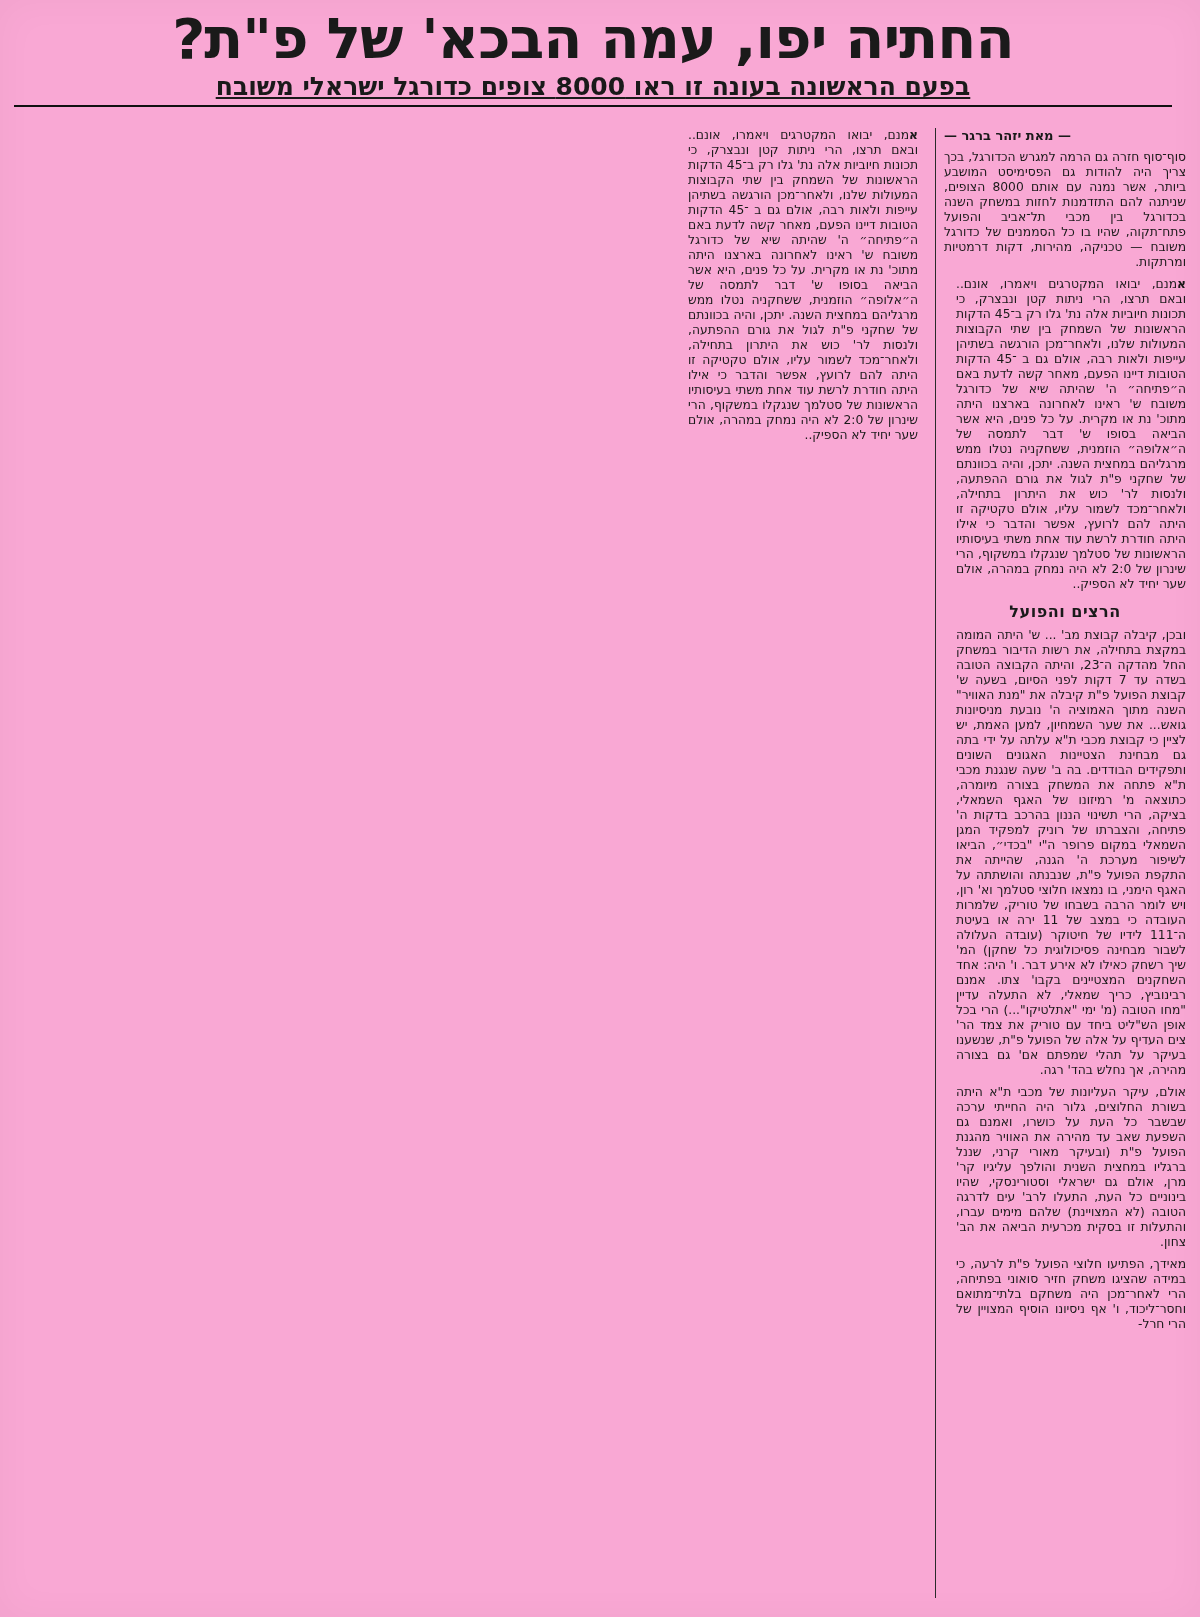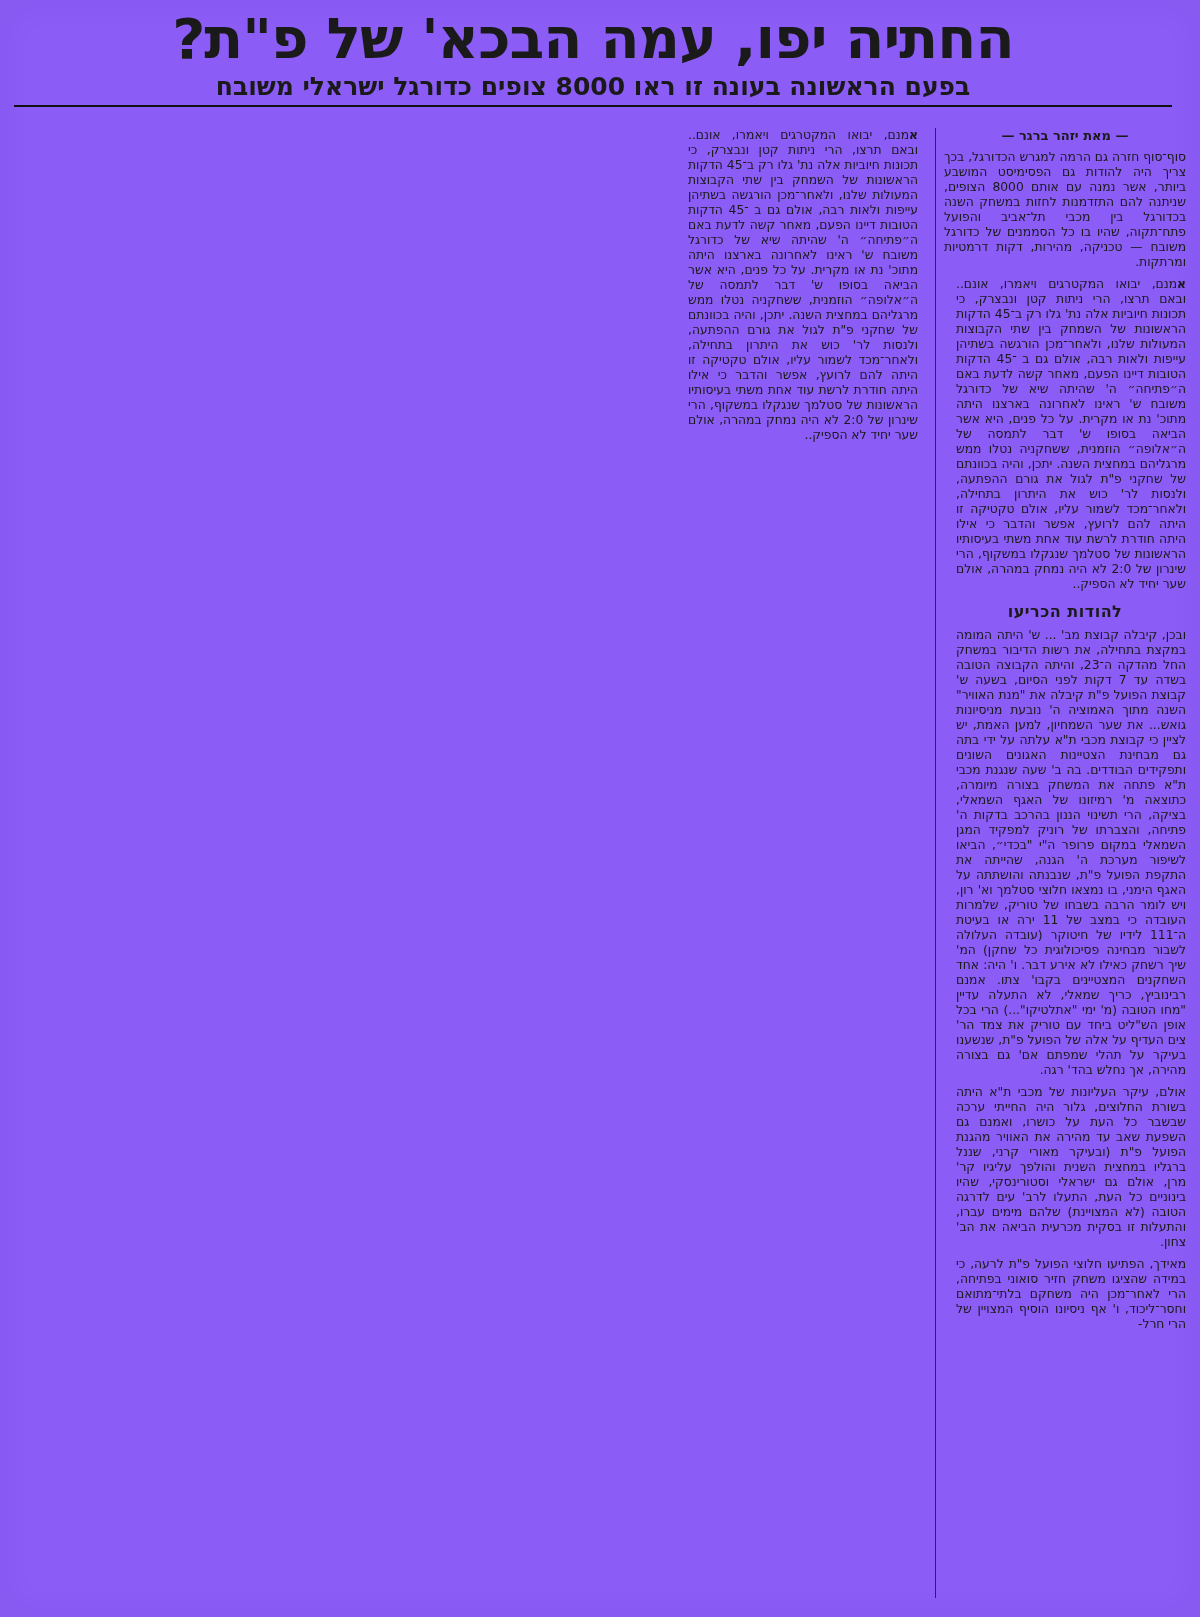--- a/index.html
+++ b/index.html
@@ -14,21 +14,21 @@
     font-family: "Liberation Serif", "DejaVu Serif", serif;
     color: #1a1a1a;
     overflow: hidden;
   }
   .page {
     position: absolute;
     inset: 0;
     padding: 10px 28px 0 14px;
     box-sizing: border-box;
     
-    background: #8b5cf6;
+    background: #f9a8d4;
   }
 
   
   .headline-wrap {
     text-align: center;
     direction: rtl;
   }
   .headline {
     font-family: "DejaVu Sans", "Liberation Sans", sans-serif;
     font-weight: bold;
@@ -39,38 +39,39 @@
     white-space: nowrap;
     transform: scaleX(1.02);
   }
   .subhead {
     font-family: "DejaVu Sans", "Liberation Sans", sans-serif;
     font-weight: bold;
     font-size: 25px;
     line-height: 1.1;
     margin: 0 0 4px 0;
     white-space: nowrap;
+    text-decoration: underline;
   }
   .rule {
     border: 0;
     border-top: 2px solid #111;
     margin: 4px 0 0 0;
     height: 0;
   }
 
   
   .body-area {
     position: absolute;
     top: 128px;
     right: 14px;
     left: 14px;
     bottom: 0;
   }
   .byline {
-    text-align: center;
+    text-align: left;
     font-family: "DejaVu Sans", "Liberation Sans", sans-serif;
     font-size: 13px;
     font-weight: bold;
     margin: 0 0 6px 0;
     direction: rtl;
   }
 
   .cols {
     position: absolute;
     top: 0;
@@ -145,21 +146,21 @@
   <div class="body-area">
 
     <div class="cols">
 
       <div class="col-divider"></div>
 
       <div class="col col-right">
         <div class="byline">— מאת יזהר ברגר —</div>
         <p class="lede">סוף־סוף חזרה גם הרמה למגרש הכדורגל, בכך צריך היה להודות גם הפסימיסט המושבע ביותר, אשר נמנה עם אותם 8000 הצופים, שניתנה להם התזדמנות לחזות במשחק השנה בכדורגל בין מכבי תל־אביב והפועל פתח־תקוה, שהיו בו כל הסממנים של כדורגל משובח — טכניקה, מהירות, דקות דרמטיות ומרתקות.</p>
         <p class="para first">אמנם, יבואו המקטרגים ויאמרו, אונם.. ובאם תרצו, הרי ניתות קטן ונבצרק, כי תכונות חיוביות אלה נת' גלו רק ב־45 הדקות הראשונות של השמחק בין שתי הקבוצות המעולות שלנו, ולאחר־מכן הורגשה בשתיהן עייפות ולאות רבה, אולם גם ב ־45 הדקות הטובות דיינו הפעם, מאחר קשה לדעת באם ה״פתיחה״ ה' שהיתה שיא של כדורגל משובח ש' ראינו לאחרונה בארצנו היתה מתוכ' נת או מקרית. על כל פנים, היא אשר הביאה בסופו ש' דבר לתמסה של ה״אלופה״ הוזמנית, ששחקניה נטלו ממש מרגליהם במחצית השנה. יתכן, והיה בכוונתם של שחקני פ"ת לגול את גורם ההפתעה, ולנסות לר' כוש את היתרון בתחילה, ולאחר־מכד לשמור עליו, אולם טקטיקה זו היתה להם לרועץ, אפשר והדבר כי אילו היתה חודרת לרשת עוד אחת משתי בעיסותיו הראשונות של סטלמך שנגקלו במשקוף, הרי שינרון של 2:0 לא היה נמחק במהרה, אולם שער יחיד לא הספיק..</p>
-        <h3 class="subtitle">להודות הכריעו</h3>
+        <h3 class="subtitle">הרצים והפועל</h3>
         <p class="para">ובכן, קיבלה קבוצת מב' ... ש' היתה המומה במקצת בתחילה, את רשות הדיבור במשחק החל מהדקה ה־23, והיתה הקבוצה הטובה בשדה עד 7 דקות לפני הסיום, בשעה ש' קבוצת הפועל פ"ת קיבלה את "מנת האוויר" השנה מתוך האמוציה ה' נובעת מניסיונות גואש... את שער השמחיון, למען האמת, יש לציין כי קבוצת מכבי ת"א עלתה על ידי בתה גם מבחינת הצטיינות האגונים השונים ותפקידים הבודדים. בה ב' שעה שנגנת מכבי ת"א פתחה את המשחק בצורה מיומרה, כתוצאה מ' רמיזונו של האגף השמאלי, בציקה, הרי תשינוי הננון בהרכב בדקות ה' פתיחה, והצברתו של רוניק למפקיד המגן השמאלי במקום פרופר ה"י "בכדי״, הביאו לשיפור מערכת ה' הגנה, שהייתה את התקפת הפועל פ"ת, שנבנתה והושתתה על האגף הימני, בו נמצאו חלוצי סטלמך וא' רון, ויש לומר הרבה בשבחו של טוריק, שלמרות העובדה כי במצב של 11 ירה או בעיטת ה־111 לידיו של חיטוקר (עובדה העלולה לשבור מבחינה פסיכולוגית כל שחקן) המ' שיך רשחק כאילו לא אירע דבר. ו' היה: אחד השחקנים המצטיינים בקבו' צתו. אמנם רבינוביץ, כריך שמאלי, לא התעלה עדיין "מחו הטובה (מ' ימי "אתלטיקו"...) הרי בכל אופן הש"ליט ביחד עם טוריק את צמד הר' צים העדיף על אלה של הפועל פ"ת, שנשענו בעיקר על תהלי שמפתם אם' גם בצורה מהירה, אך נחלש בהד' רגה.</p>
         <p class="para">אולם, עיקר העליונות של מכבי ת"א היתה בשורת החלוצים, גלור היה החייתי ערכה שבשבר כל העת על כושרו, ואמנם גם השפעת שאב עד מהירה את האוויר מהגנת הפועל פ"ת (ובעיקר מאורי קרני, שננל ברגליו במחצית השנית והולפך עליגיו קר' מרן, אולם גם ישראלי וסטורינסקי, שהיו בינוניים כל העת, התעלו לרב' עים לדרגה הטובה (לא המצויינת) שלהם מימים עברו, והתעלות זו בסקית מכרעית הביאה את הב' צחון.</p>
         <p class="para">מאידך, הפתיעו חלוצי הפועל פ"ת לרעה, כי במידה שהציגו משחק חזיר סואוני בפתיחה, הרי לאחר־מכן היה משחקם בלתי־מתואם וחסר־ליכוד, ו' אף ניסיונו הוסיף המצויין של הרי חרל-</p>
       </div>
 
       <div class="col col-left">
         <p class="para first">אמנם, יבואו המקטרגים ויאמרו, אונם.. ובאם תרצו, הרי ניתות קטן ונבצרק, כי תכונות חיוביות אלה נת' גלו רק ב־45 הדקות הראשונות של השמחק בין שתי הקבוצות המעולות שלנו, ולאחר־מכן הורגשה בשתיהן עייפות ולאות רבה, אולם גם ב ־45 הדקות הטובות דיינו הפעם, מאחר קשה לדעת באם ה״פתיחה״ ה' שהיתה שיא של כדורגל משובח ש' ראינו לאחרונה בארצנו היתה מתוכ' נת או מקרית. על כל פנים, היא אשר הביאה בסופו ש' דבר לתמסה של ה״אלופה״ הוזמנית, ששחקניה נטלו ממש מרגליהם במחצית השנה. יתכן, והיה בכוונתם של שחקני פ"ת לגול את גורם ההפתעה, ולנסות לר' כוש את היתרון בתחילה, ולאחר־מכד לשמור עליו, אולם טקטיקה זו היתה להם לרועץ, אפשר והדבר כי אילו היתה חודרת לרשת עוד אחת משתי בעיסותיו הראשונות של סטלמך שנגקלו במשקוף, הרי שינרון של 2:0 לא היה נמחק במהרה, אולם שער יחיד לא הספיק..</p>
       </div>
 
     </div>

